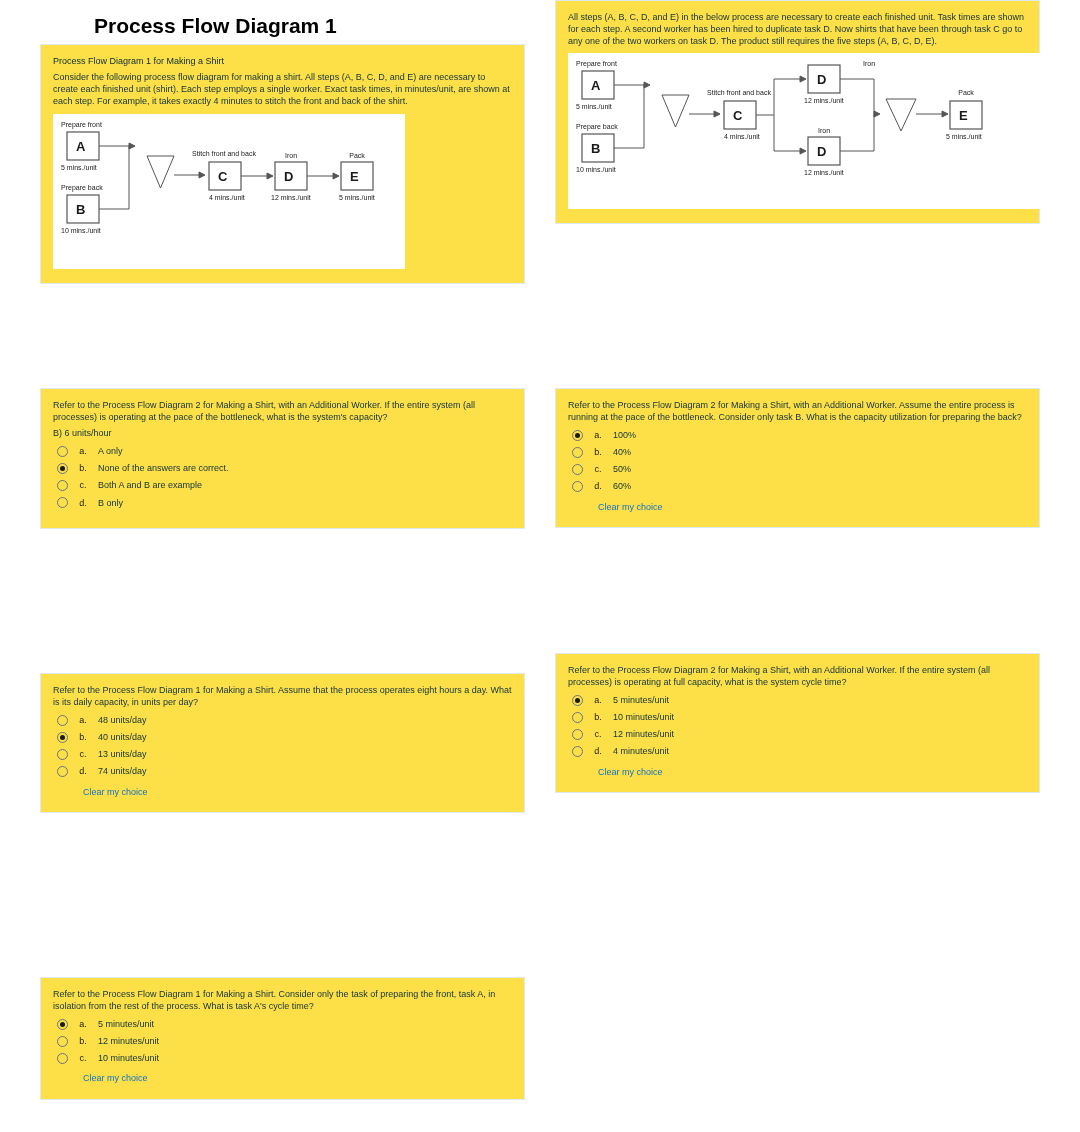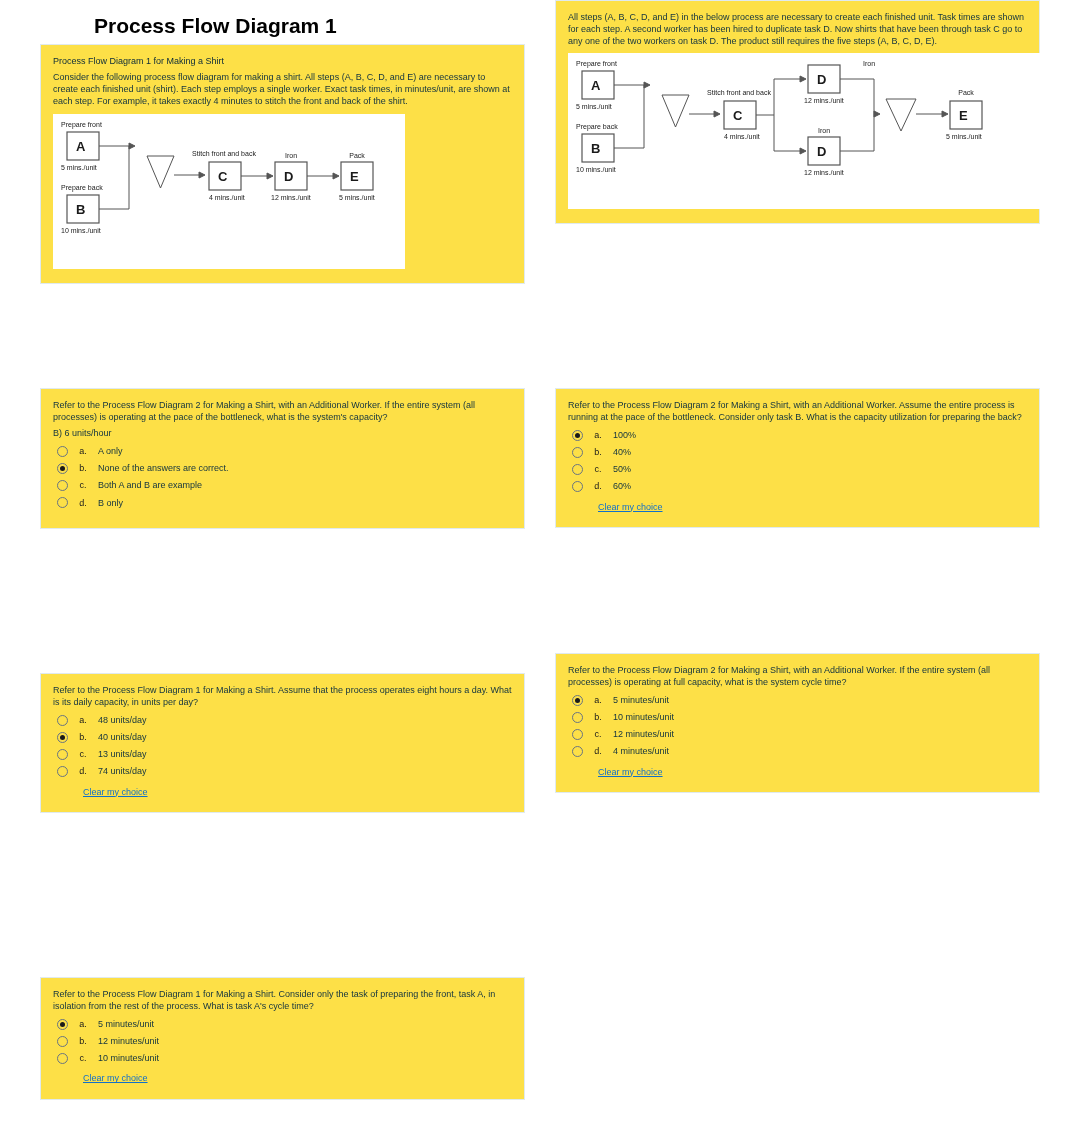--- a/index.html
+++ b/index.html
@@ -9,21 +9,21 @@
   .col{flex:1;min-width:0;}
   .card{background:#fde047;border:1px solid #e0eaee;padding:10px 12px 14px 12px;font-size:9px;line-height:1.35;color:#12333f;margin-bottom:24px;}
   .card p{margin:0 0 4px 0;}
   .title-line{color:#0a2a38;}
   .diagram{background:#fff;margin-top:6px;padding:6px;}
   .options{margin-top:6px;}
   .opt{display:flex;align-items:center;gap:8px;margin:5px 0 5px 4px;}
   .radio{width:9px;height:9px;border:1px solid #6a7580;border-radius:50%;display:inline-flex;align-items:center;justify-content:center;flex:0 0 auto;}
   .radio.selected::after{content:"";width:5px;height:5px;background:#1a1a1a;border-radius:50%;}
   .key{color:#1a1a1a;width:14px;text-align:center;}
-  .clear{color:#1170c9;margin:8px 0 0 30px;cursor:pointer;text-decoration:underline;}
+  .clear{color:#1170c9;margin:8px 0 0 30px;cursor:pointer;}
   .spacer{height:80px;}
   svg text{font-family:Arial,Helvetica,sans-serif;fill:#1a1a1a;}
   svg .box{fill:#fff;stroke:#555;stroke-width:1.2;}
   svg .lbl{font-size:7px;}
   svg .big{font-size:13px;font-weight:600;}
   svg line,svg polyline,svg polygon{stroke:#555;stroke-width:1;fill:none;}
   svg polygon.arrow{fill:#555;stroke:#555;}
 </style>
 </head>
 <body>

